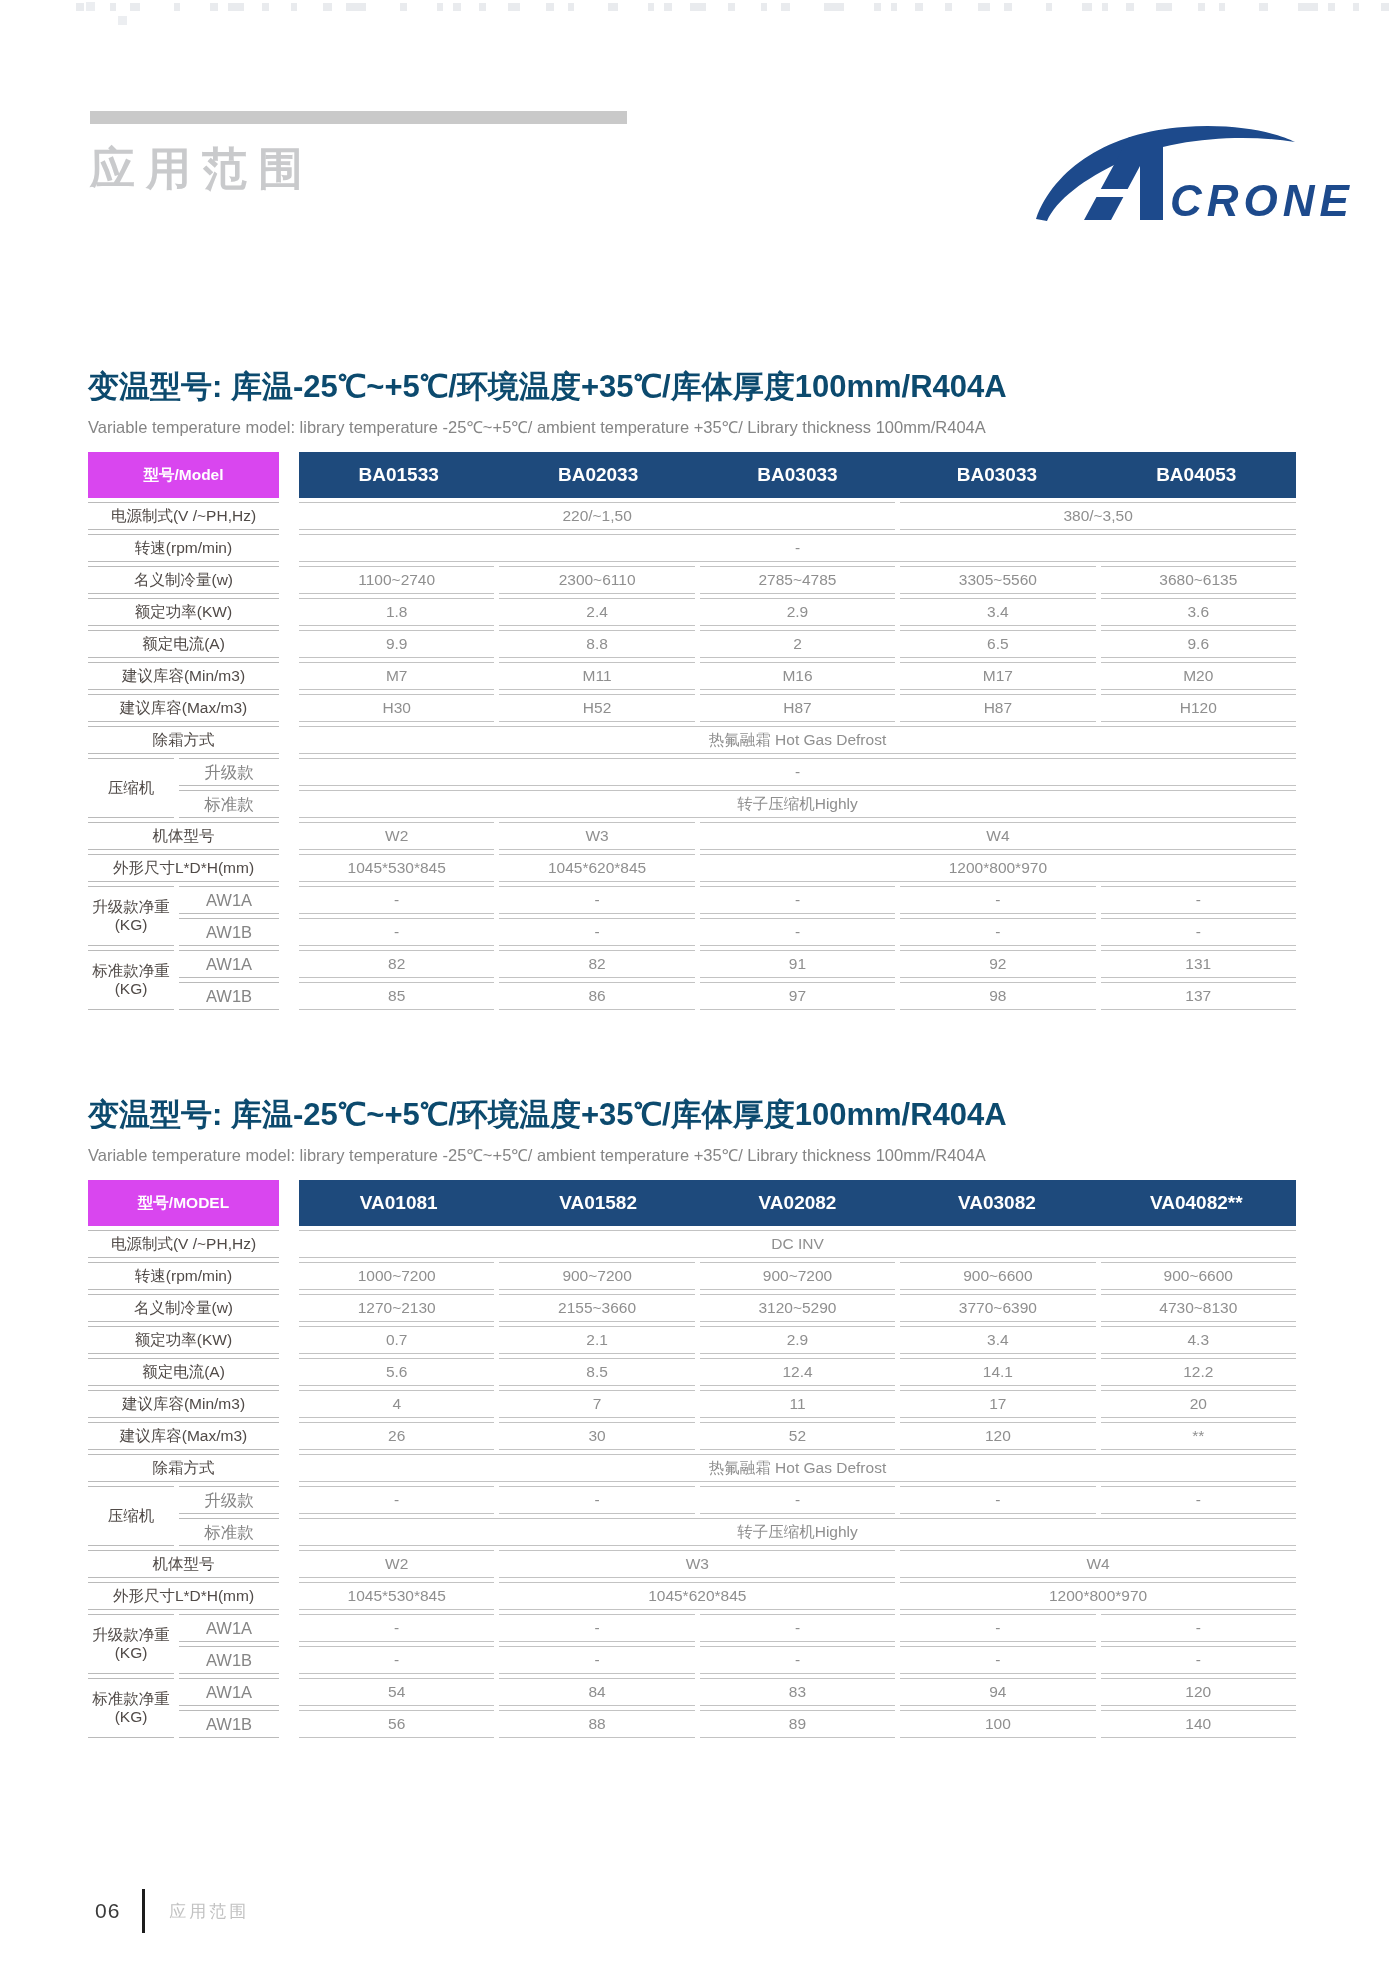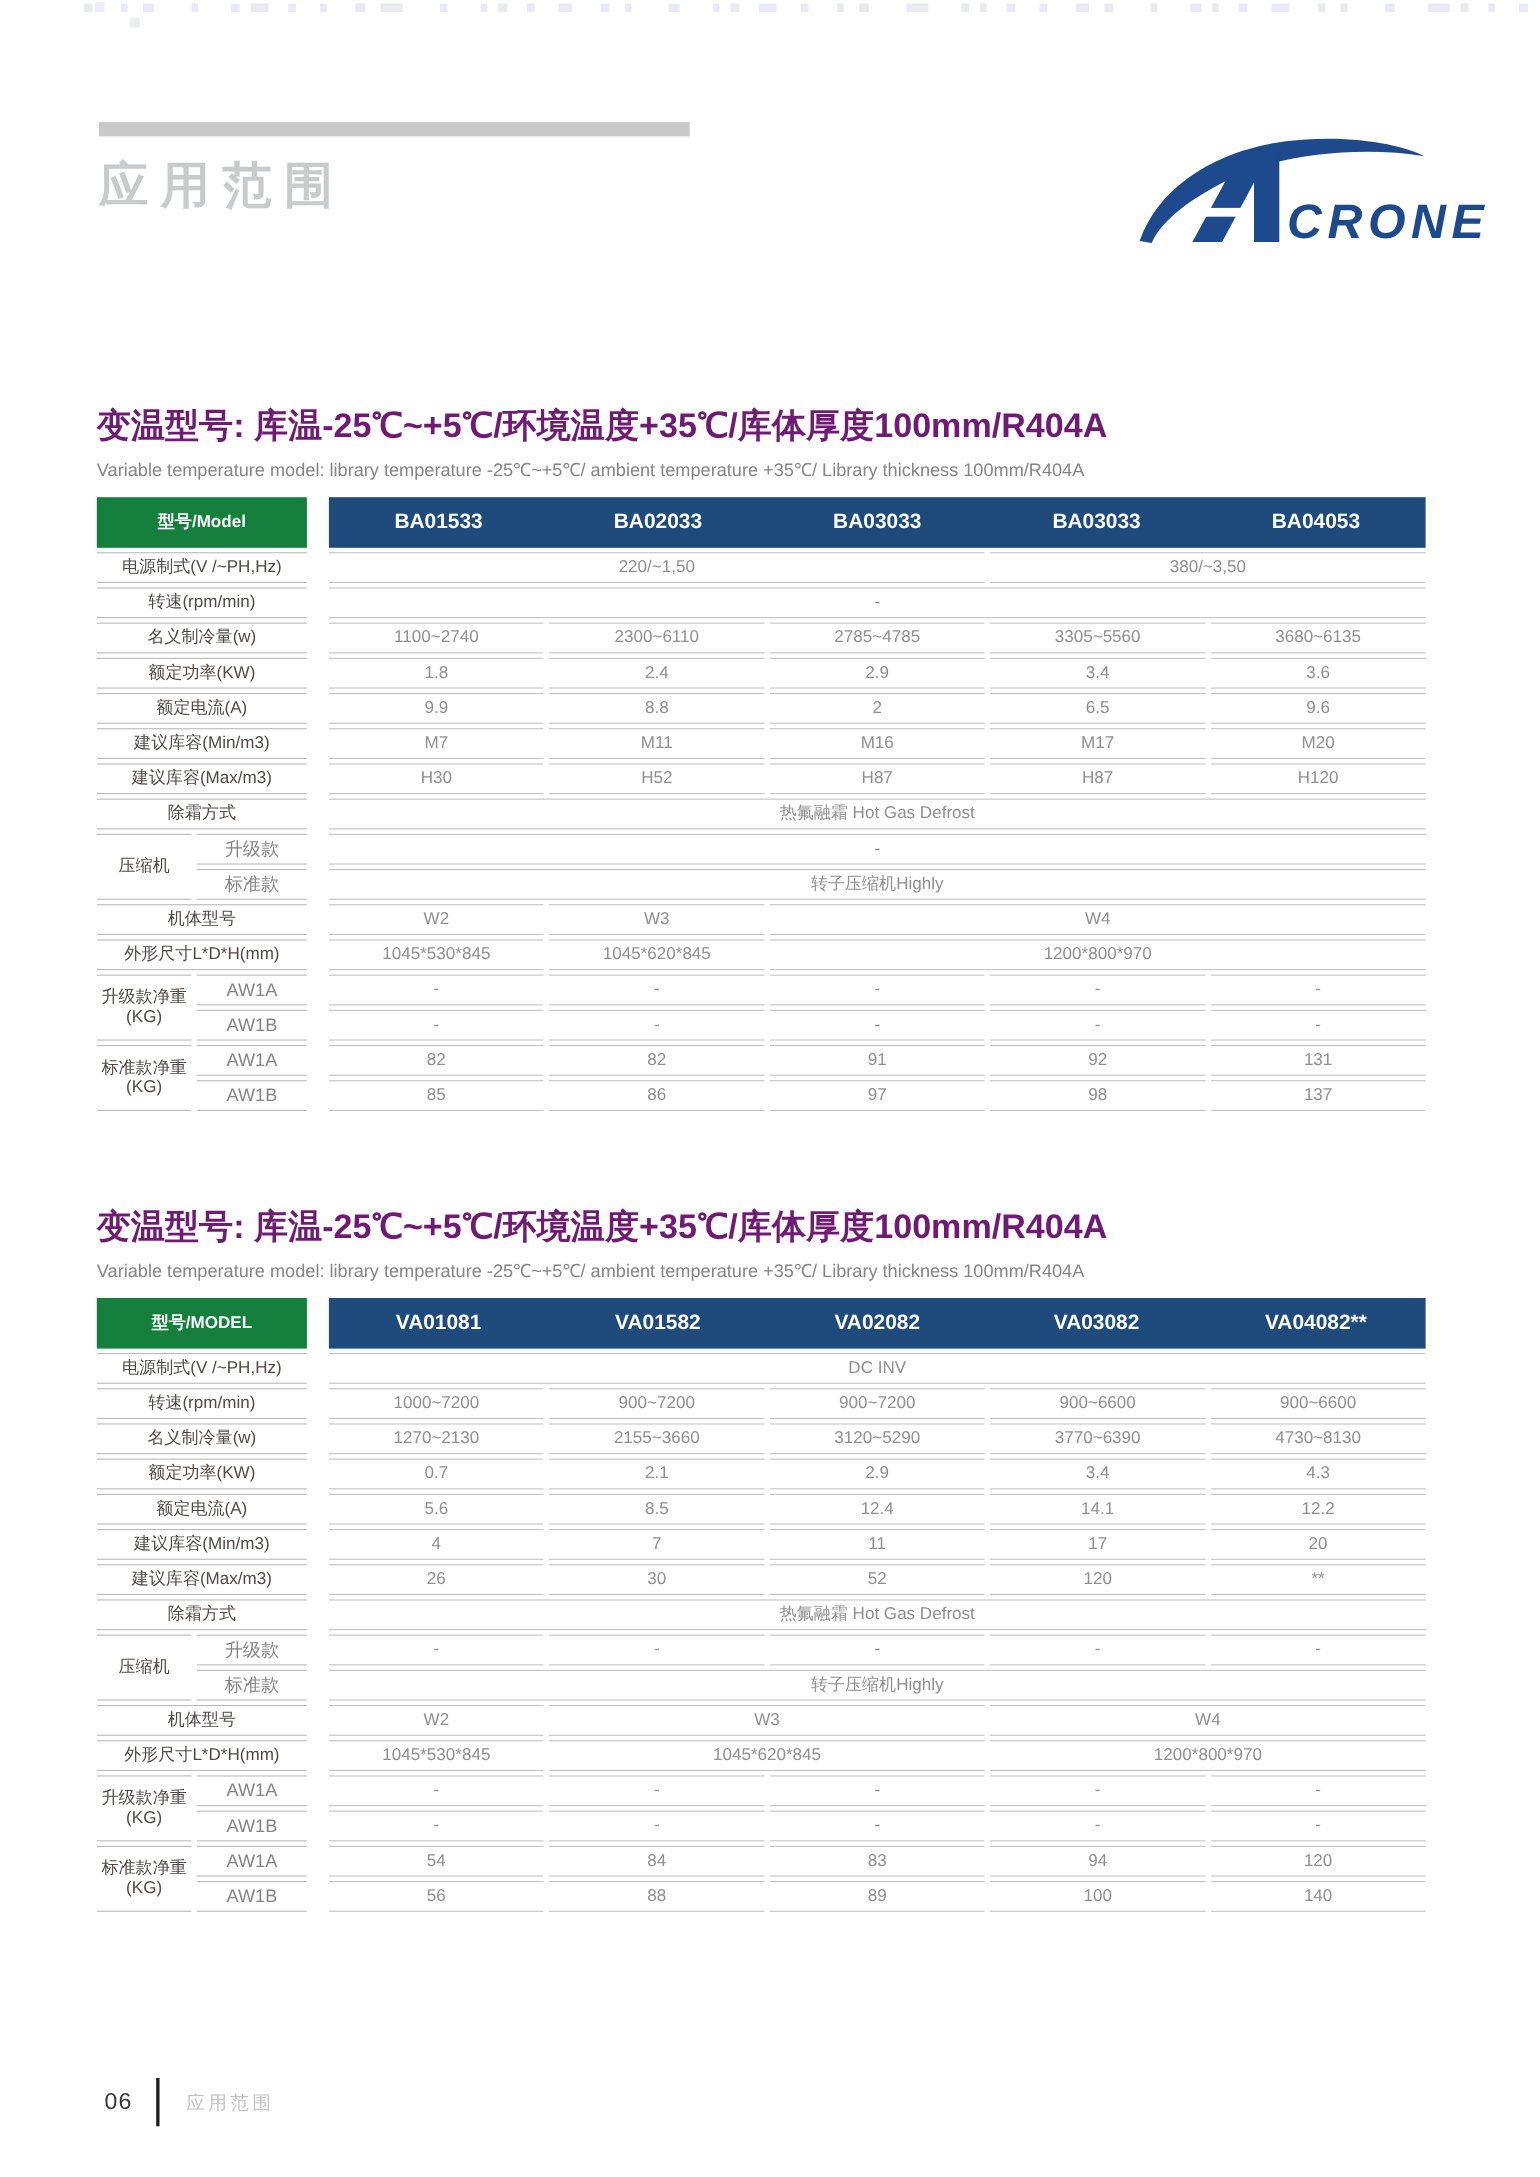--- a/index.html
+++ b/index.html
@@ -20,29 +20,29 @@
   .hdr .bar { width:537px; height:13px; background:#c9c9c9; margin-top:13px; }
   .hdr .cn { font-size:45px; font-weight:700; color:#c9cacc; letter-spacing:11px; margin-top:15px; }
 
   
   .logo { position:absolute; top:116px; left:1032px; width:356px; height:118px; }
 
   
   .section { position:absolute; left:88px; width:1220px; }
   #section-0 { top:366px; }
   #section-1 { top:1094px; }
-  .section h2 { font-size:31px; font-weight:700; color:#701a75; letter-spacing:0; }
+  .section h2 { font-size:31px; font-weight:700; color:#0c4a6e; letter-spacing:0; }
   .section .sub { font-size:16.5px; color:#858585; margin-top:7px; }
 
   
   table.spec { width:1218px; table-layout:fixed; border-collapse:separate;
     border-spacing:5px 4px; margin-top:10px; margin-left:-5px; }
   table.spec td { padding:0; vertical-align:middle; text-align:center;
     font-size:15.5px; line-height:1.15; }
-  td.th-label { background:#15803d; color:#ffffff; font-size:18px; font-weight:700;
+  td.th-label { background:#d946ef; color:#ffffff; font-size:18px; font-weight:700;
     height:46px; }
   td.th-band { background:var(--navy); height:46px; }
   .models { display:grid; grid-template-columns:repeat(5,1fr); align-items:center; height:36px; }
   .models span { color:#ffffff; font-weight:700; font-size:19px; text-align:center; }
   td.lbl, td.sub, td.grp {
     color:#504a47; border-top:1.5px solid #bababa; border-bottom:1.5px solid #bababa;
     height:28px; }
   td.val {
     color:#8f8f8f; border-top:1.5px solid #c3c3c3; border-bottom:1.5px solid #c3c3c3;
     height:28px; }

